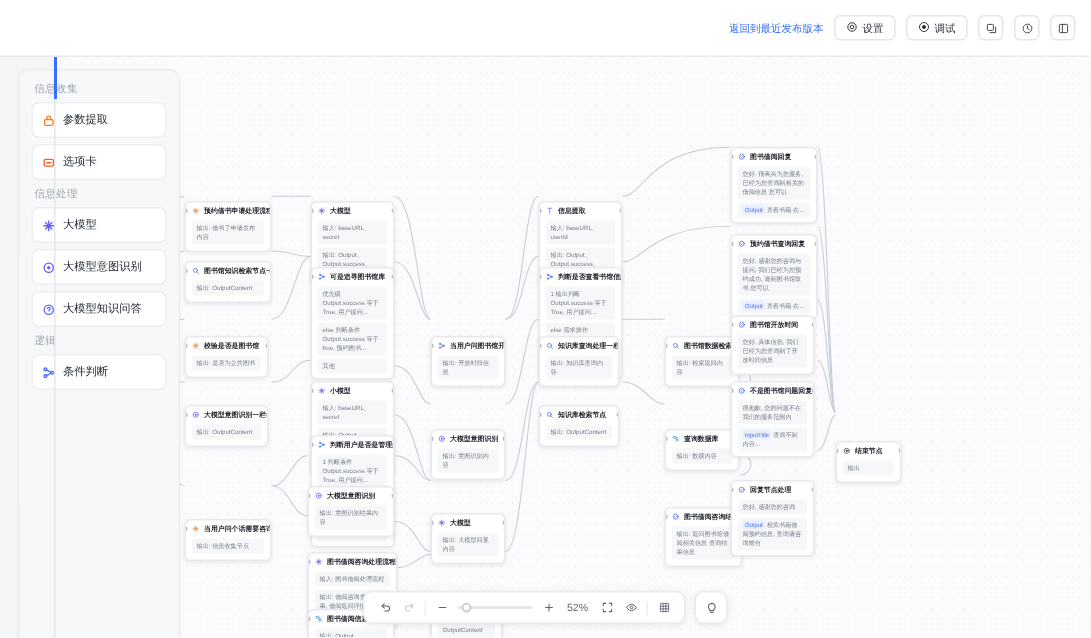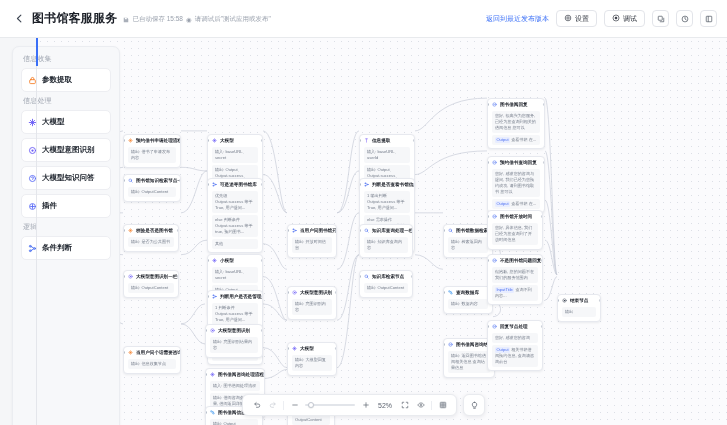--- a/index.html
+++ b/index.html
@@ -89,21 +89,21 @@
   }
   .sb-section:first-child { margin-top: 0; }
   .sb-item {
     height: 24px; background: #fff;
     border: 1px solid #edeef2; border-radius: 5px;
     display: flex; align-items: center; gap: 5px;
     padding: 0 6px; margin-bottom: 4px; cursor: pointer;
   }
   .sb-ic { width: 9px; height: 9px; flex: 0 0 9px; display: flex; align-items: center; justify-content: center; }
   .sb-ic svg { width: 9px; height: 9px; display: block; }
-  .sb-label { font-size: 7.5px; color: #242a33; white-space: nowrap; font-weight: bold; }
+  .sb-label { font-size: 7.5px; color: #242a33; white-space: nowrap; font-weight: normal; }
 
   
   #canvas {
     position: absolute; left: 37px; right: 0; top: 0; bottom: 0;
     background-color: #fbfbfd;
     background-image: radial-gradient(#dcdfe6 0.6px, transparent 0.6px);
     background-size: 7px 7px;
     overflow: hidden;
   }
   #edges { position: absolute; inset: 0; width: 100%; height: 100%; pointer-events: none; }
@@ -177,39 +177,20 @@
     color: #5d6470; cursor: pointer;
   }
   #hint-btn svg { width: 9px; height: 9px; }
 </style>
 </head>
 <body>
 
 <div id="app">
 
   <div id="header">
-    <div class="hd-left">
-      <span class="back-btn">
-        <svg viewBox="0 0 16 16" fill="none" stroke="currentColor" stroke-width="1.6" stroke-linecap="round" stroke-linejoin="round">
-            <path d="M10 3 L5 8 L10 13"></path>
-          </svg>
-      </span>
-      <span class="app-title">图书馆客服服务</span>
-      <span class="save-meta">
-        <span class="sv-ic">
-          <svg viewBox="0 0 16 16" fill="#9aa1ad">
-              <path d="M2 2h9l3 3v9H2z" opacity=".85"></path>
-              <rect x="5" y="2" width="5" height="4" fill="#fff"></rect>
-            </svg>
-        </span>
-        <span>已自动保存 15:58</span>
-        <span>◉</span>
-        <span>请调试后"测试应用或发布"</span>
-      </span>
-    </div>
     <div class="hd-right">
       <span class="publish-link">返回到最近发布版本</span>
       <div class="pill-btn">
         <span>
           <svg viewBox="0 0 16 16" fill="none" stroke="#2b303a" stroke-width="1.3">
               <circle cx="8" cy="8" r="2.4"></circle>
               <circle cx="8" cy="8" r="5.6"></circle>
             </svg>
         </span>
         <span>设置</span>
@@ -763,20 +744,29 @@
         <div class="sb-section">信息收集</div>
         <div class="sb-item">
           <span class="sb-ic">
             <svg viewBox="0 0 16 16">
               <rect x="3" y="6.5" width="10" height="7" rx="1.6" fill="none" stroke="#f5822e" stroke-width="1.6" stroke-linecap="round" stroke-linejoin="round"></rect>
               <path d="M5.6 6.5V5a2.4 2.4 0 0 1 4.8 0v1.5" fill="none" stroke="#f5822e" stroke-width="1.6" stroke-linecap="round" stroke-linejoin="round"></path>
             </svg>
           </span>
           <span class="sb-label">参数提取</span>
         </div>
+        <div class="sb-item">
+          <span class="sb-ic">
+            <svg viewBox="0 0 16 16">
+              <rect x="2.5" y="4" width="11" height="8" rx="1.6" fill="none" stroke="#f5622e" stroke-width="1.6" stroke-linecap="round" stroke-linejoin="round"></rect>
+              <path d="M5.5 8h5" fill="none" stroke="#f5622e" stroke-width="1.6" stroke-linecap="round" stroke-linejoin="round"></path>
+            </svg>
+          </span>
+          <span class="sb-label">选项卡</span>
+        </div>
         <div class="sb-section">信息处理</div>
         <div class="sb-item">
           <span class="sb-ic">
             <svg viewBox="0 0 16 16">
               <path d="M8 2.2v11.6M2.2 8h11.6M4.2 4.2l7.6 7.6M11.8 4.2l-7.6 7.6" fill="none" stroke="#6b5cf6" stroke-width="1.6" stroke-linecap="round" stroke-linejoin="round"></path>
             </svg>
           </span>
           <span class="sb-label">大模型</span>
         </div>
         <div class="sb-item">
@@ -789,29 +779,20 @@
           <span class="sb-label">大模型意图识别</span>
         </div>
         <div class="sb-item">
           <span class="sb-ic">
             <svg viewBox="0 0 16 16">
               <circle cx="8" cy="8" r="5.4" fill="none" stroke="#5b6cf6" stroke-width="1.6" stroke-linecap="round" stroke-linejoin="round"></circle>
               <path d="M6.4 6.4a1.7 1.7 0 1 1 1.9 2.1v.9" fill="none" stroke="#5b6cf6" stroke-width="1.6" stroke-linecap="round" stroke-linejoin="round"></path>
             </svg>
           </span>
           <span class="sb-label">大模型知识问答</span>
-        </div>
-        <div class="sb-item">
-          <span class="sb-ic">
-            <svg viewBox="0 0 16 16">
-              <circle cx="8" cy="8" r="5.2" fill="none" stroke="#5b6cf6" stroke-width="1.6" stroke-linecap="round" stroke-linejoin="round"></circle>
-              <path d="M8 4.6v6.8M4.6 8h6.8" fill="none" stroke="#5b6cf6" stroke-width="1.6" stroke-linecap="round" stroke-linejoin="round"></path>
-            </svg>
-          </span>
-          <span class="sb-label">插件</span>
         </div>
         <div class="sb-section">逻辑</div>
         <div class="sb-item">
           <span class="sb-ic">
             <svg viewBox="0 0 16 16">
               <circle cx="4" cy="4" r="1.6" fill="none" stroke="#4a6ef0" stroke-width="1.6" stroke-linecap="round" stroke-linejoin="round"></circle>
               <circle cx="12" cy="8" r="1.6" fill="none" stroke="#4a6ef0" stroke-width="1.6" stroke-linecap="round" stroke-linejoin="round"></circle>
               <circle cx="4" cy="12" r="1.6" fill="none" stroke="#4a6ef0" stroke-width="1.6" stroke-linecap="round" stroke-linejoin="round"></circle>
               <path d="M5.6 4.6 10.4 7.4M5.6 11.4 10.4 8.6" fill="none" stroke="#4a6ef0" stroke-width="1.6" stroke-linecap="round" stroke-linejoin="round"></path>
             </svg>

